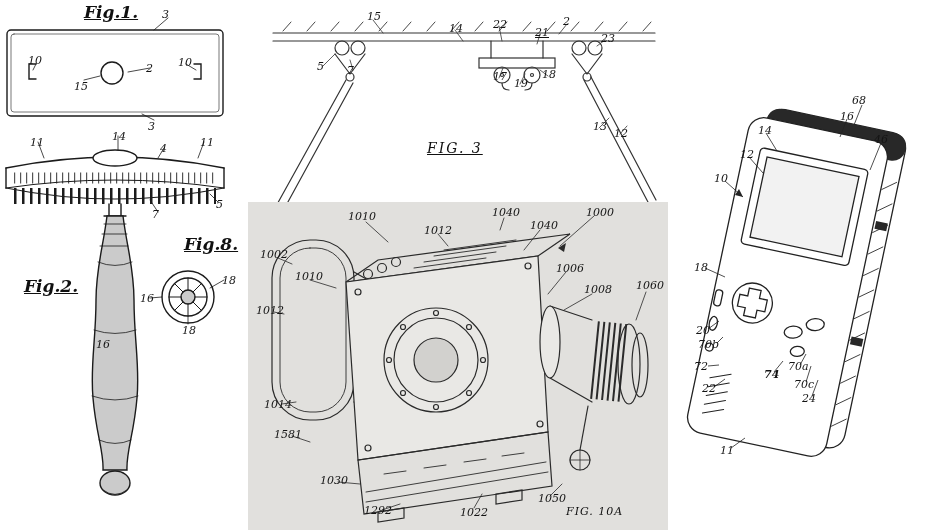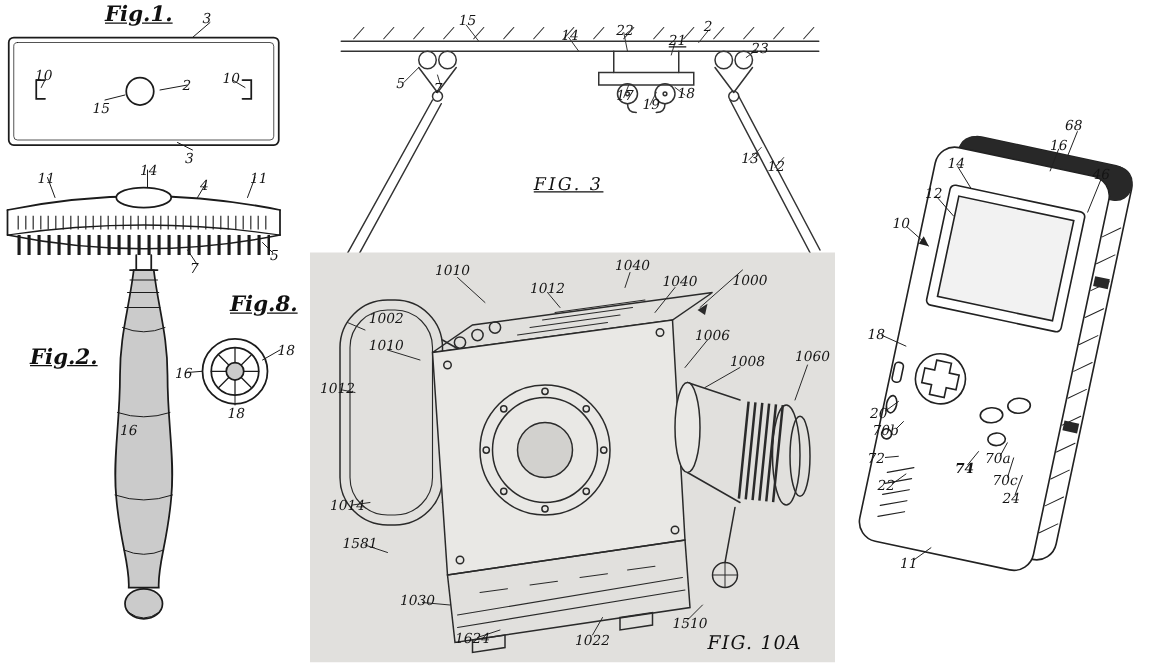--- a/index.html
+++ b/index.html
@@ -16,21 +16,21 @@
   #camera-panel{left:248px;top:202px;width:420px;height:328px;background:#e1e0dd;}
   #handheld-panel{left:665px;top:75px;width:271px;height:455px;}
   .labels{position:absolute;left:0;top:0;right:0;bottom:0;pointer-events:none;}
   .ref{
     position:absolute;line-height:1;white-space:nowrap;color:#141414;
     font:italic 11px "DejaVu Serif", serif;
   }
   .caption{position:absolute;color:#101010;white-space:nowrap;font-style:italic;}
   .caption.script{font-size:17px;font-weight:bold;text-decoration:underline;}
   .caption.block{font-size:14px;letter-spacing:2px;text-decoration:underline;text-align:center;}
-  .caption.plain{font-size:15px;letter-spacing:1px;}
+  .caption.plain{font-size:11px;letter-spacing:1px;}
 </style>
 </head>
 <body>
 
 <div class="stage">
 
   <figure class="panel" id="razor-panel">
     <svg viewBox="0 0 255 530" width="255" height="530">
       <g stroke="#1b1b1b" fill="none" stroke-width="1.4" stroke-linecap="round">
 
@@ -203,33 +203,33 @@
         <path stroke-width="0.8" d="M118 20 L140 40 M190 32 L200 44 M256 16 L252 28 M292 28 L276 48 M346 14 L312 44 M318 70 L300 92 M344 92 L316 108 M398 90 L388 118 M30 56 L44 62 M62 78 L88 86 M26 110 L36 112 M34 202 L48 200 M44 234 L62 240 M90 280 L112 282 M134 308 L152 302 M226 306 L234 292 M302 294 L314 282"></path>
         <polygon points="310,46 318,41 316,50" fill="#2a2a2a" stroke="none"></polygon>
       </g>
     </svg>
     <span class="caption plain" style="left:318px;top:303px">FIG. 10A</span>
     <div class="labels">
         <span class="ref" style="left: 100px; top: 8px;">1010</span>
         <span class="ref" style="left: 176px; top: 22px;">1012</span>
         <span class="ref" style="left: 244px; top: 4px;">1040</span>
         <span class="ref" style="left: 282px; top: 17px;">1040</span>
-        <span class="ref" style="left: 338px; top: 16px;">1000</span>
+        <span class="ref" style="left: 338px; top: 4px;">1000</span>
         <span class="ref" style="left: 308px; top: 60px;">1006</span>
         <span class="ref" style="left: 336px; top: 81px;">1008</span>
         <span class="ref" style="left: 388px; top: 77px;">1060</span>
-        <span class="ref" style="left: 12px; top: 46px; margin-left: 35px;">1002</span>
+        <span class="ref" style="left: 12px; top: 46px;">1002</span>
         <span class="ref" style="left: 47px; top: 68px;">1010</span>
         <span class="ref" style="left: 8px; top: 102px;">1012</span>
         <span class="ref" style="left: 16px; top: 196px;">1014</span>
         <span class="ref" style="left: 26px; top: 226px;">1581</span>
         <span class="ref" style="left: 72px; top: 272px;">1030</span>
-        <span class="ref" style="left: 116px; top: 302px;">1624</span>
+        <span class="ref" style="left: 116px; top: 302px;">1292</span>
         <span class="ref" style="left: 212px; top: 304px;">1022</span>
-        <span class="ref" style="left: 290px; top: 290px;">1510</span>
+        <span class="ref" style="left: 290px; top: 290px;">1050</span>
       </div>
   </figure>
 
   <figure class="panel" id="handheld-panel">
     <svg viewBox="0 0 271 455" width="271" height="455">
       <g transform="rotate(12 135 230)" stroke="#222222" fill="none" stroke-width="1.3" stroke-linecap="round">
         <g>
           <rect x="64" y="42" width="142" height="322" rx="16" fill="#ffffff"></rect>
           <rect x="64" y="42" width="142" height="28" rx="13" fill="#282828" stroke="none"></rect>
         </g>

